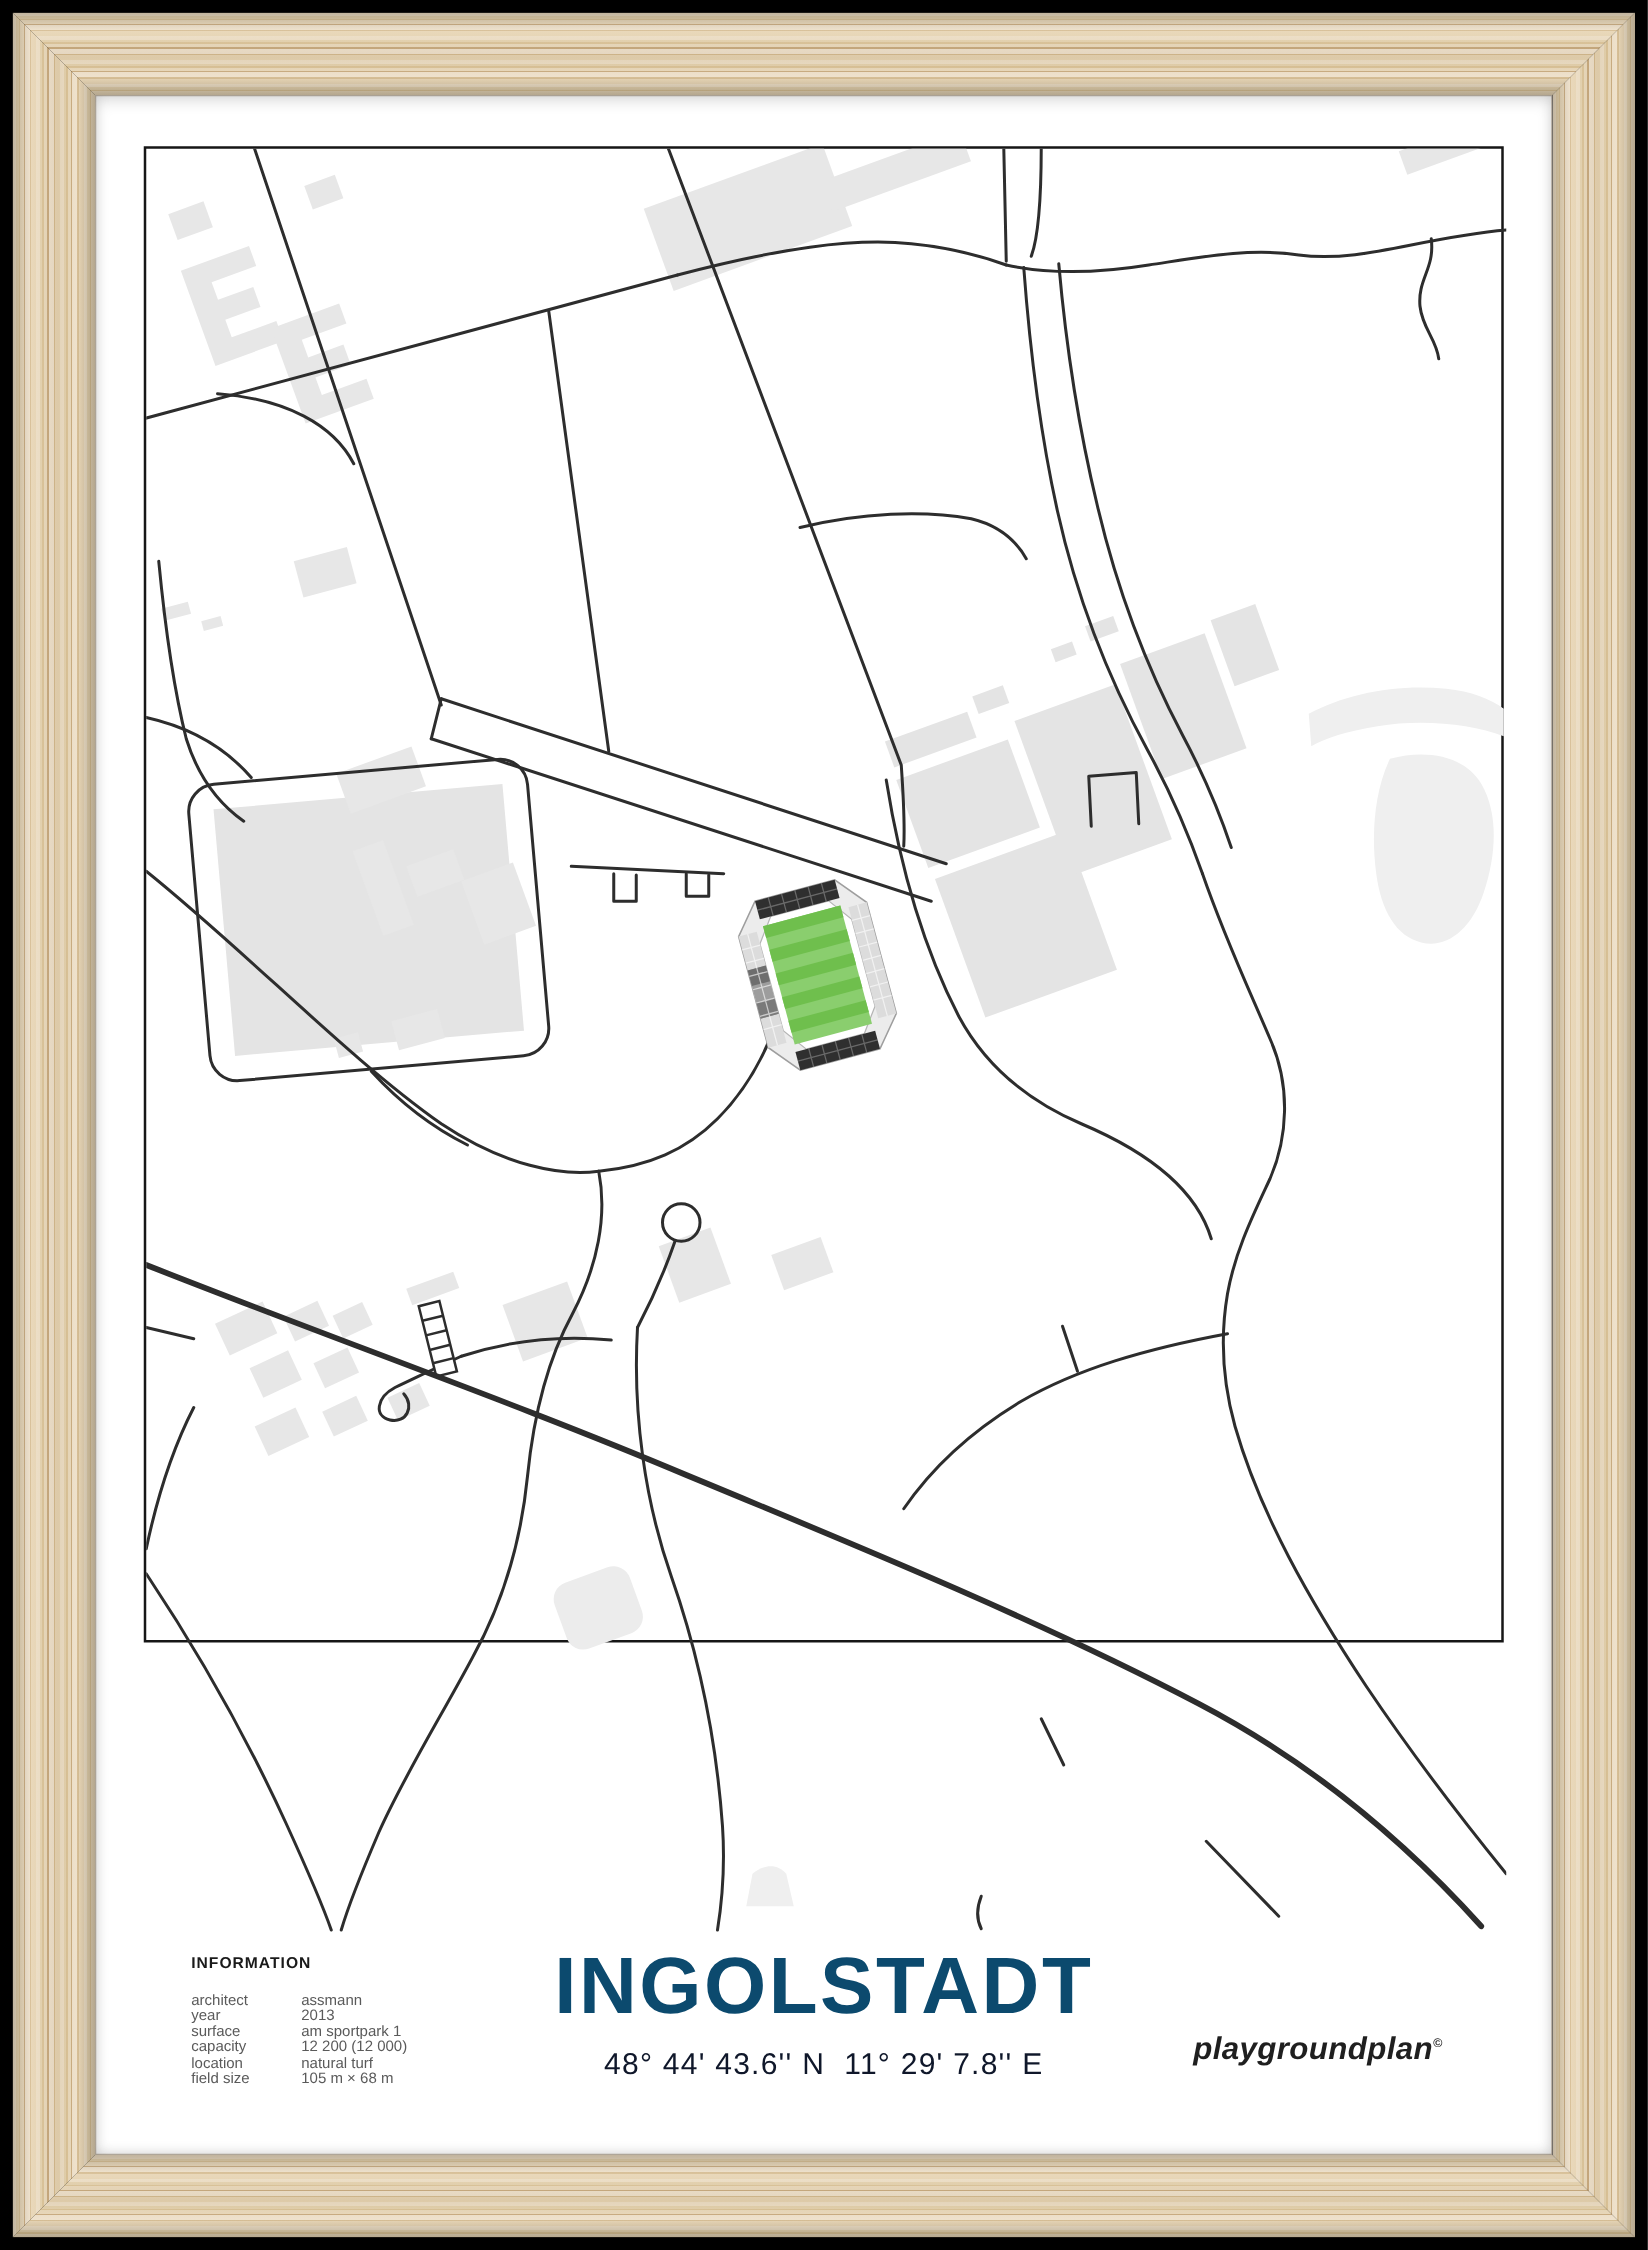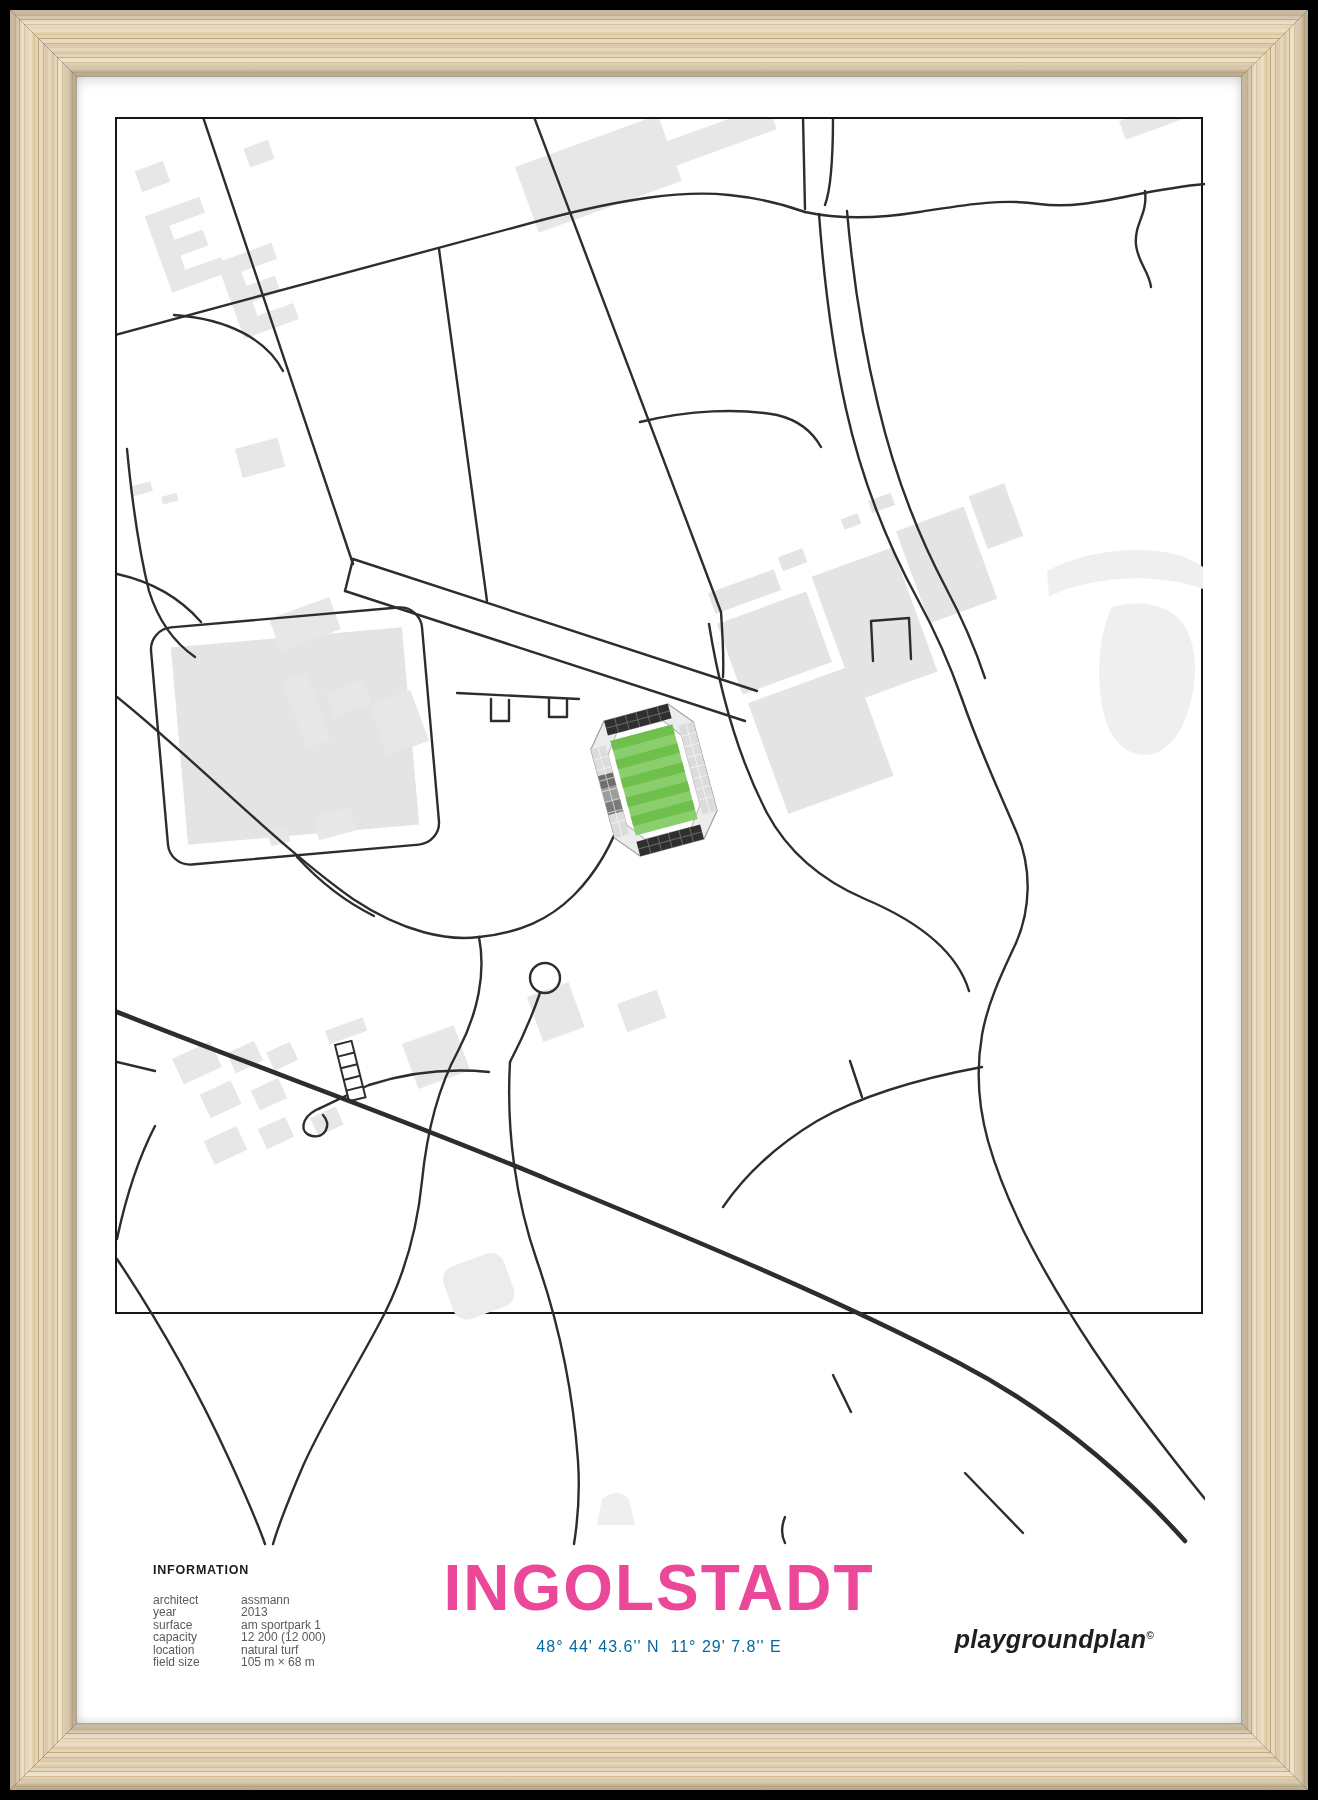--- a/index.html
+++ b/index.html
@@ -25,23 +25,23 @@
   
   .art{position:absolute;left:115px;top:117px;width:1088px;height:1197px;background:#fff;
        border:2px solid #161616;box-sizing:border-box;}
   .art svg{position:absolute;left:0;top:0;}
   .road{fill:none;stroke:#2d2d2d;stroke-width:2.4;stroke-linecap:round;stroke-linejoin:round;}
   .road.main{stroke-width:4.6;}
   .bld{fill:#e7e7e7;stroke:none;}
   .soft{fill:#efefef;stroke:none;}
   
   .title{position:absolute;left:0;right:0;top:1437px;text-align:center;
-         font-size:64px;font-weight:600;letter-spacing:2px;color:#ec4899;line-height:1;}
+         font-size:64px;font-weight:600;letter-spacing:2px;color:#0c4a6e;line-height:1;}
   .coords{position:absolute;left:0;right:0;top:1519px;text-align:center;
-          font-size:16px;color:#0369a1;letter-spacing:1px;white-space:pre;}
+          font-size:24px;color:#0f172a;letter-spacing:1px;white-space:pre;}
   .info{position:absolute;left:36px;top:1444px;color:#5a5a5a;}
   .info .hdr{font-size:12.5px;font-weight:bold;letter-spacing:.8px;color:#1a1a1a;margin-bottom:17px;}
   .info .row{font-size:12px;line-height:12.4px;}
   .info .lbl{display:inline-block;width:88px;}
   .brand{position:absolute;right:47px;top:1506px;font-size:25px;font-weight:bold;color:#1f1f1f;letter-spacing:.3px;font-style:italic;}
   .brand sup{font-size:10px;font-weight:bold;vertical-align:super;}
 </style>
 </head>
 <body>
 

